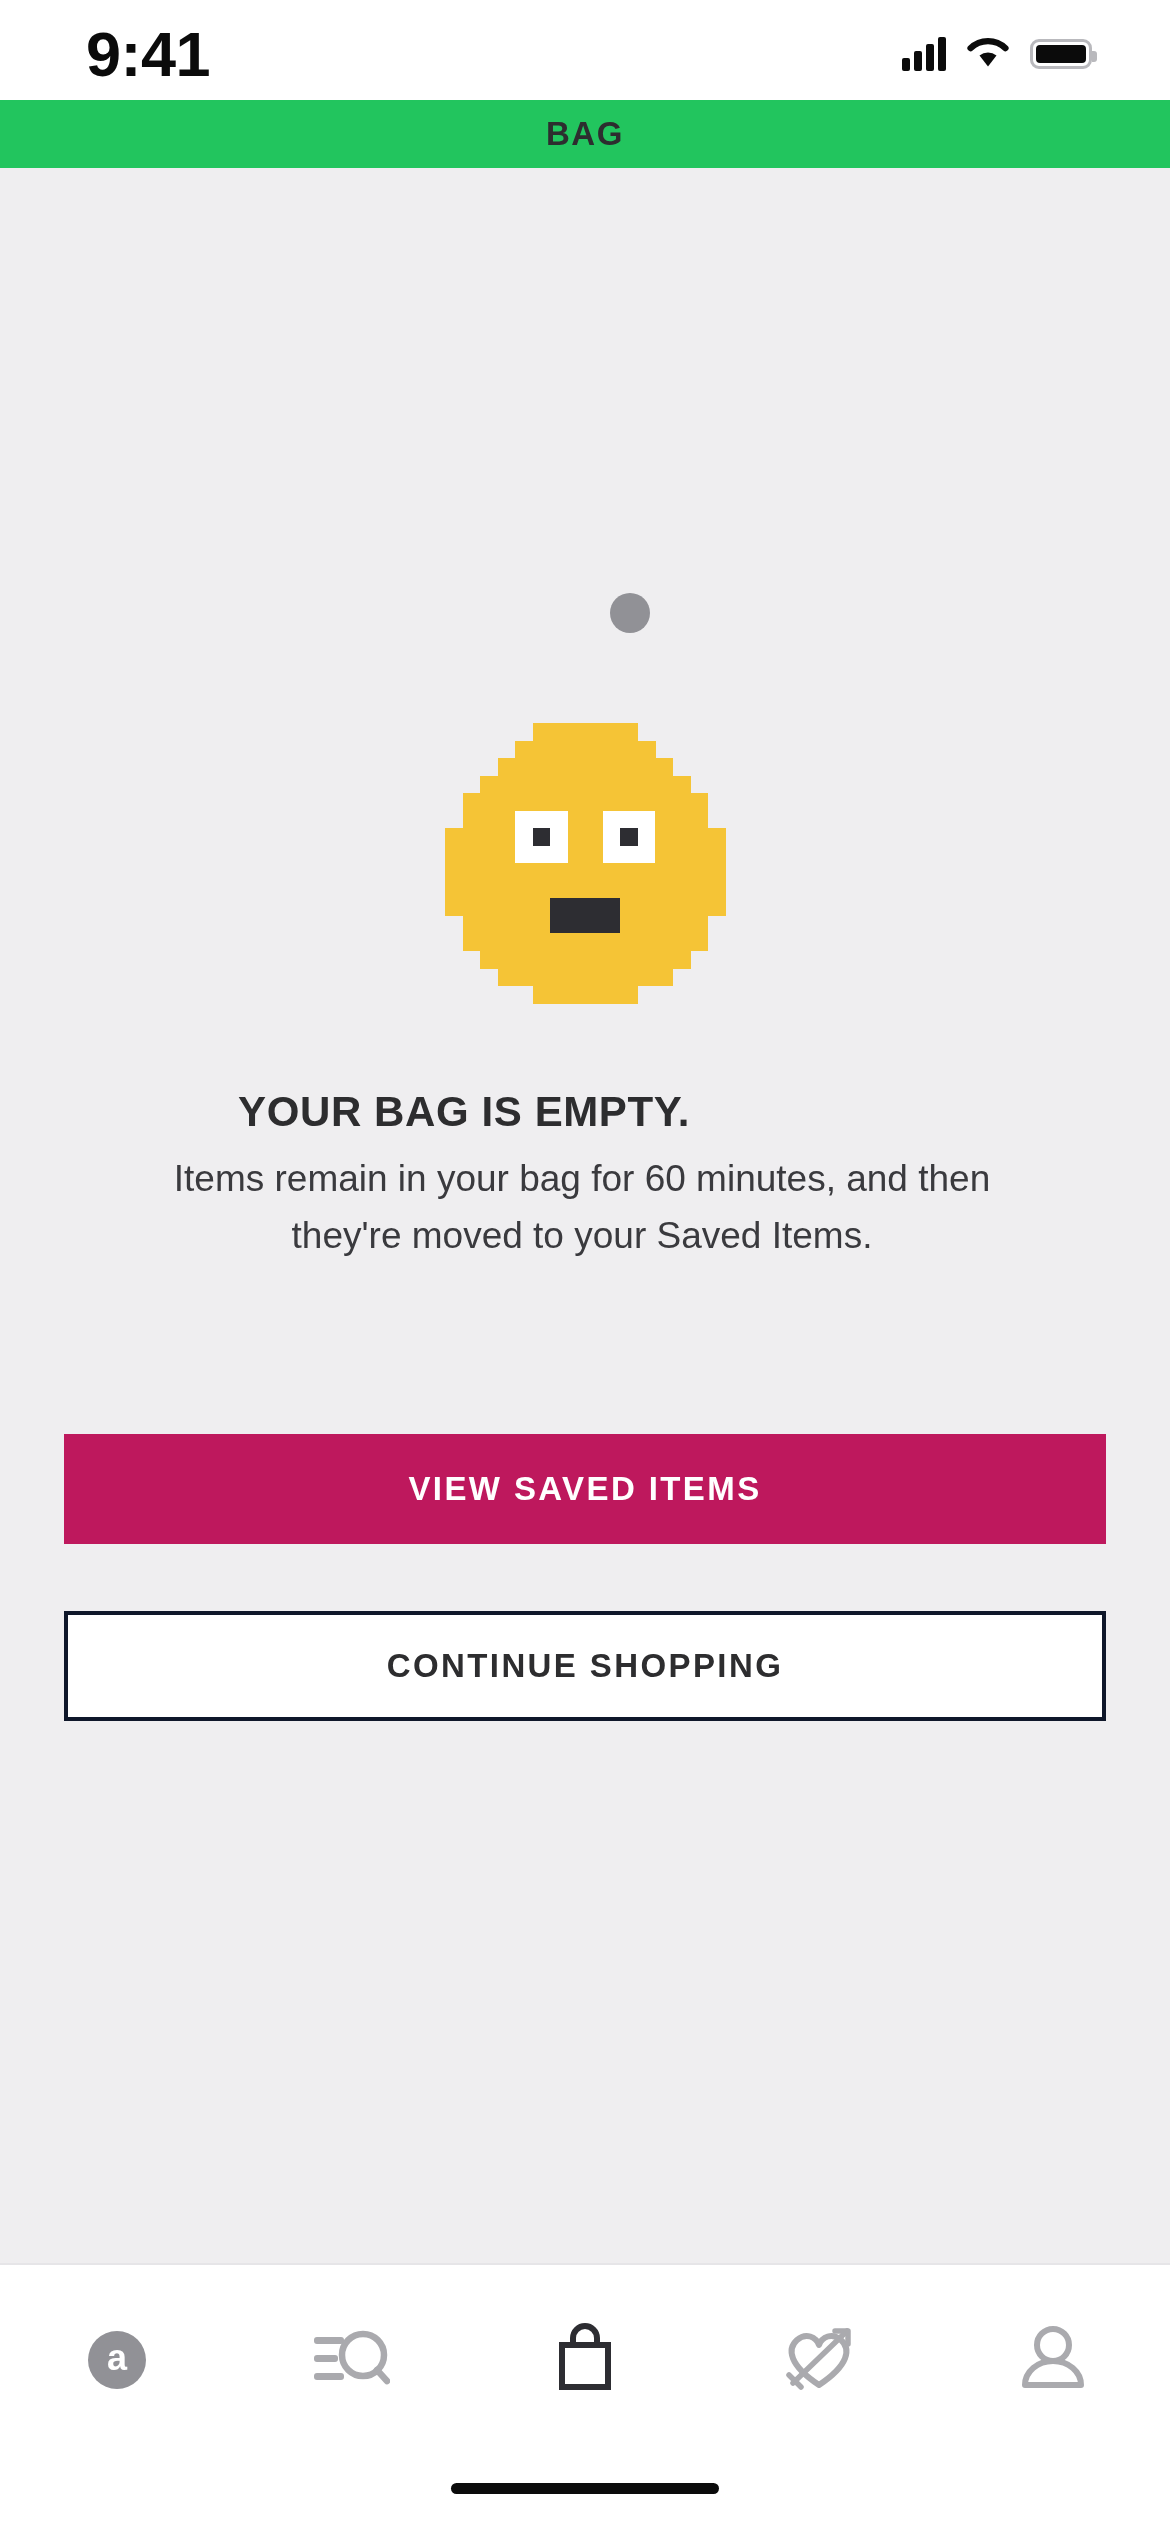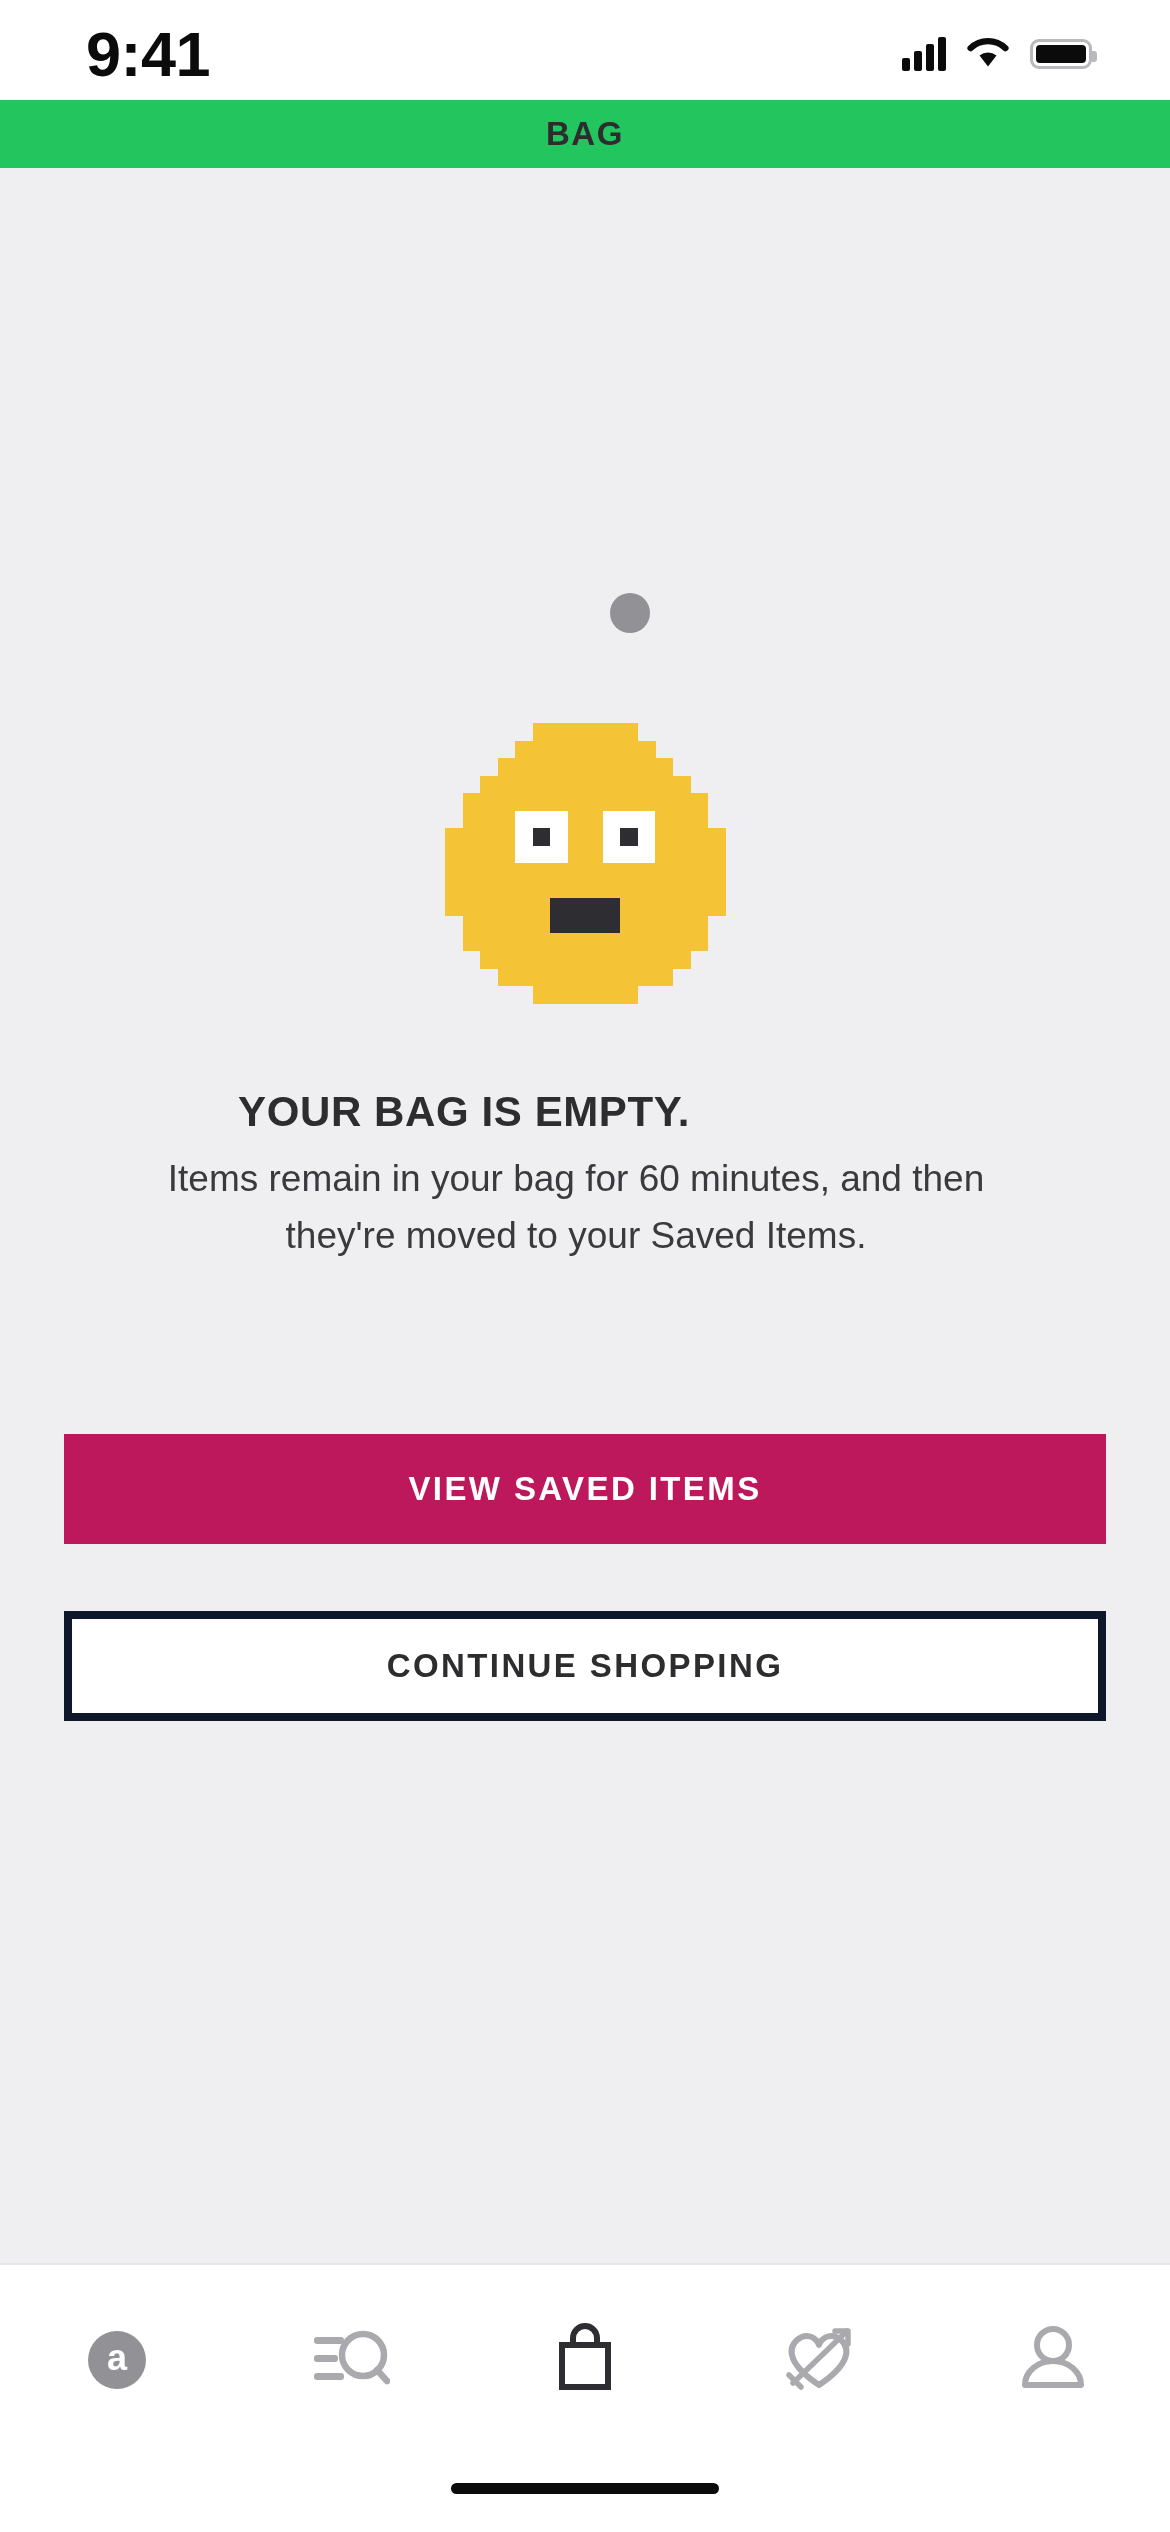--- a/index.html
+++ b/index.html
@@ -72,35 +72,35 @@
     position:absolute; left:610px; top:425px;
     width:40px; height:40px; border-radius:50%; background:#919196;
   }
 
   .headline{
     position:absolute; left:0; top:920px; width:928px;
     text-align:center; font-size:42px; font-weight:700;
     color:#2d2d2f; letter-spacing:0.6px;
   }
   .subtext{
-    position:absolute; left:126px; top:982px; width:900px;
+    position:absolute; left:132px; top:982px; width:900px;
     text-align:center; font-size:37px; line-height:57px;
     color:#3a3a3e; font-weight:400;
   }
 
   .btn{
     position:absolute; left:64px; width:1042px; height:110px;
     display:flex; align-items:center; justify-content:center;
     font-size:33px; font-weight:700; letter-spacing:2.4px;
     cursor:pointer;
   }
   .btn-primary{ top:1266px; background:#be185d; color:#ffffff; }
   .btn-secondary{
     top:1443px; background:#ffffff; color:#2d2d2f;
-    border:8px solid #0f172a;
+    border:4px solid #0f172a;
   }
 
   
   .tabbar{
     position:absolute; bottom:0; left:0; width:1170px; height:269px;
     background:#ffffff; border-top:2px solid #e6e5e8;
   }
   .tabs{
     position:absolute; top:0; left:0; width:1170px; height:190px;
     display:flex; align-items:center;

